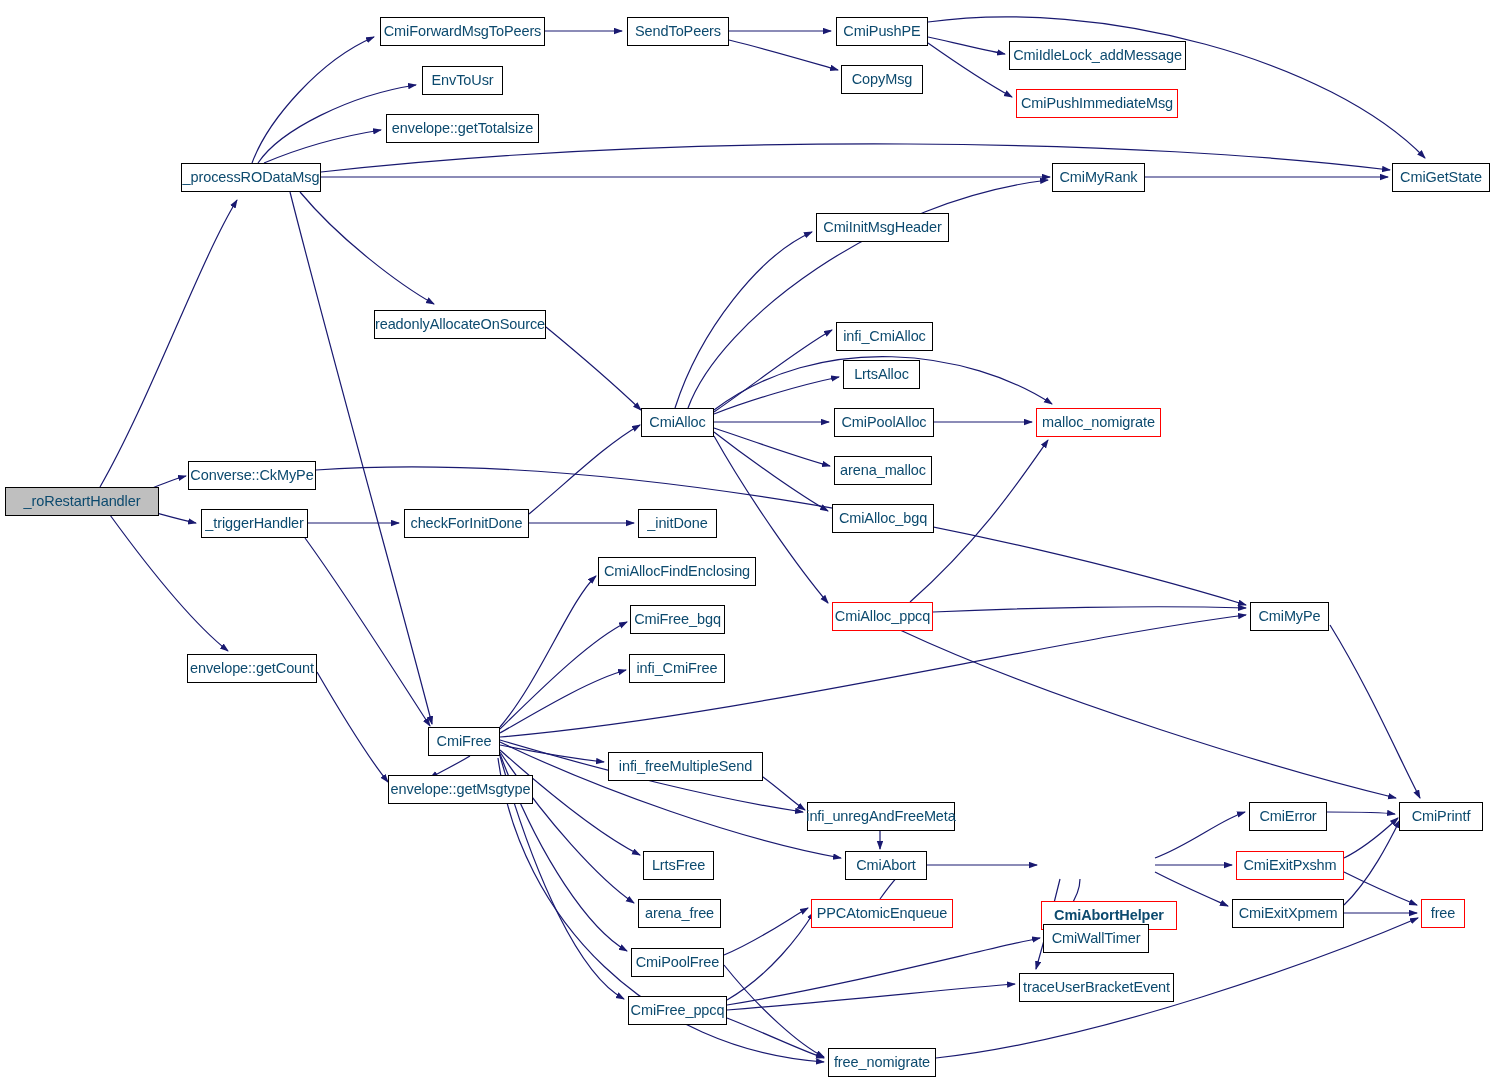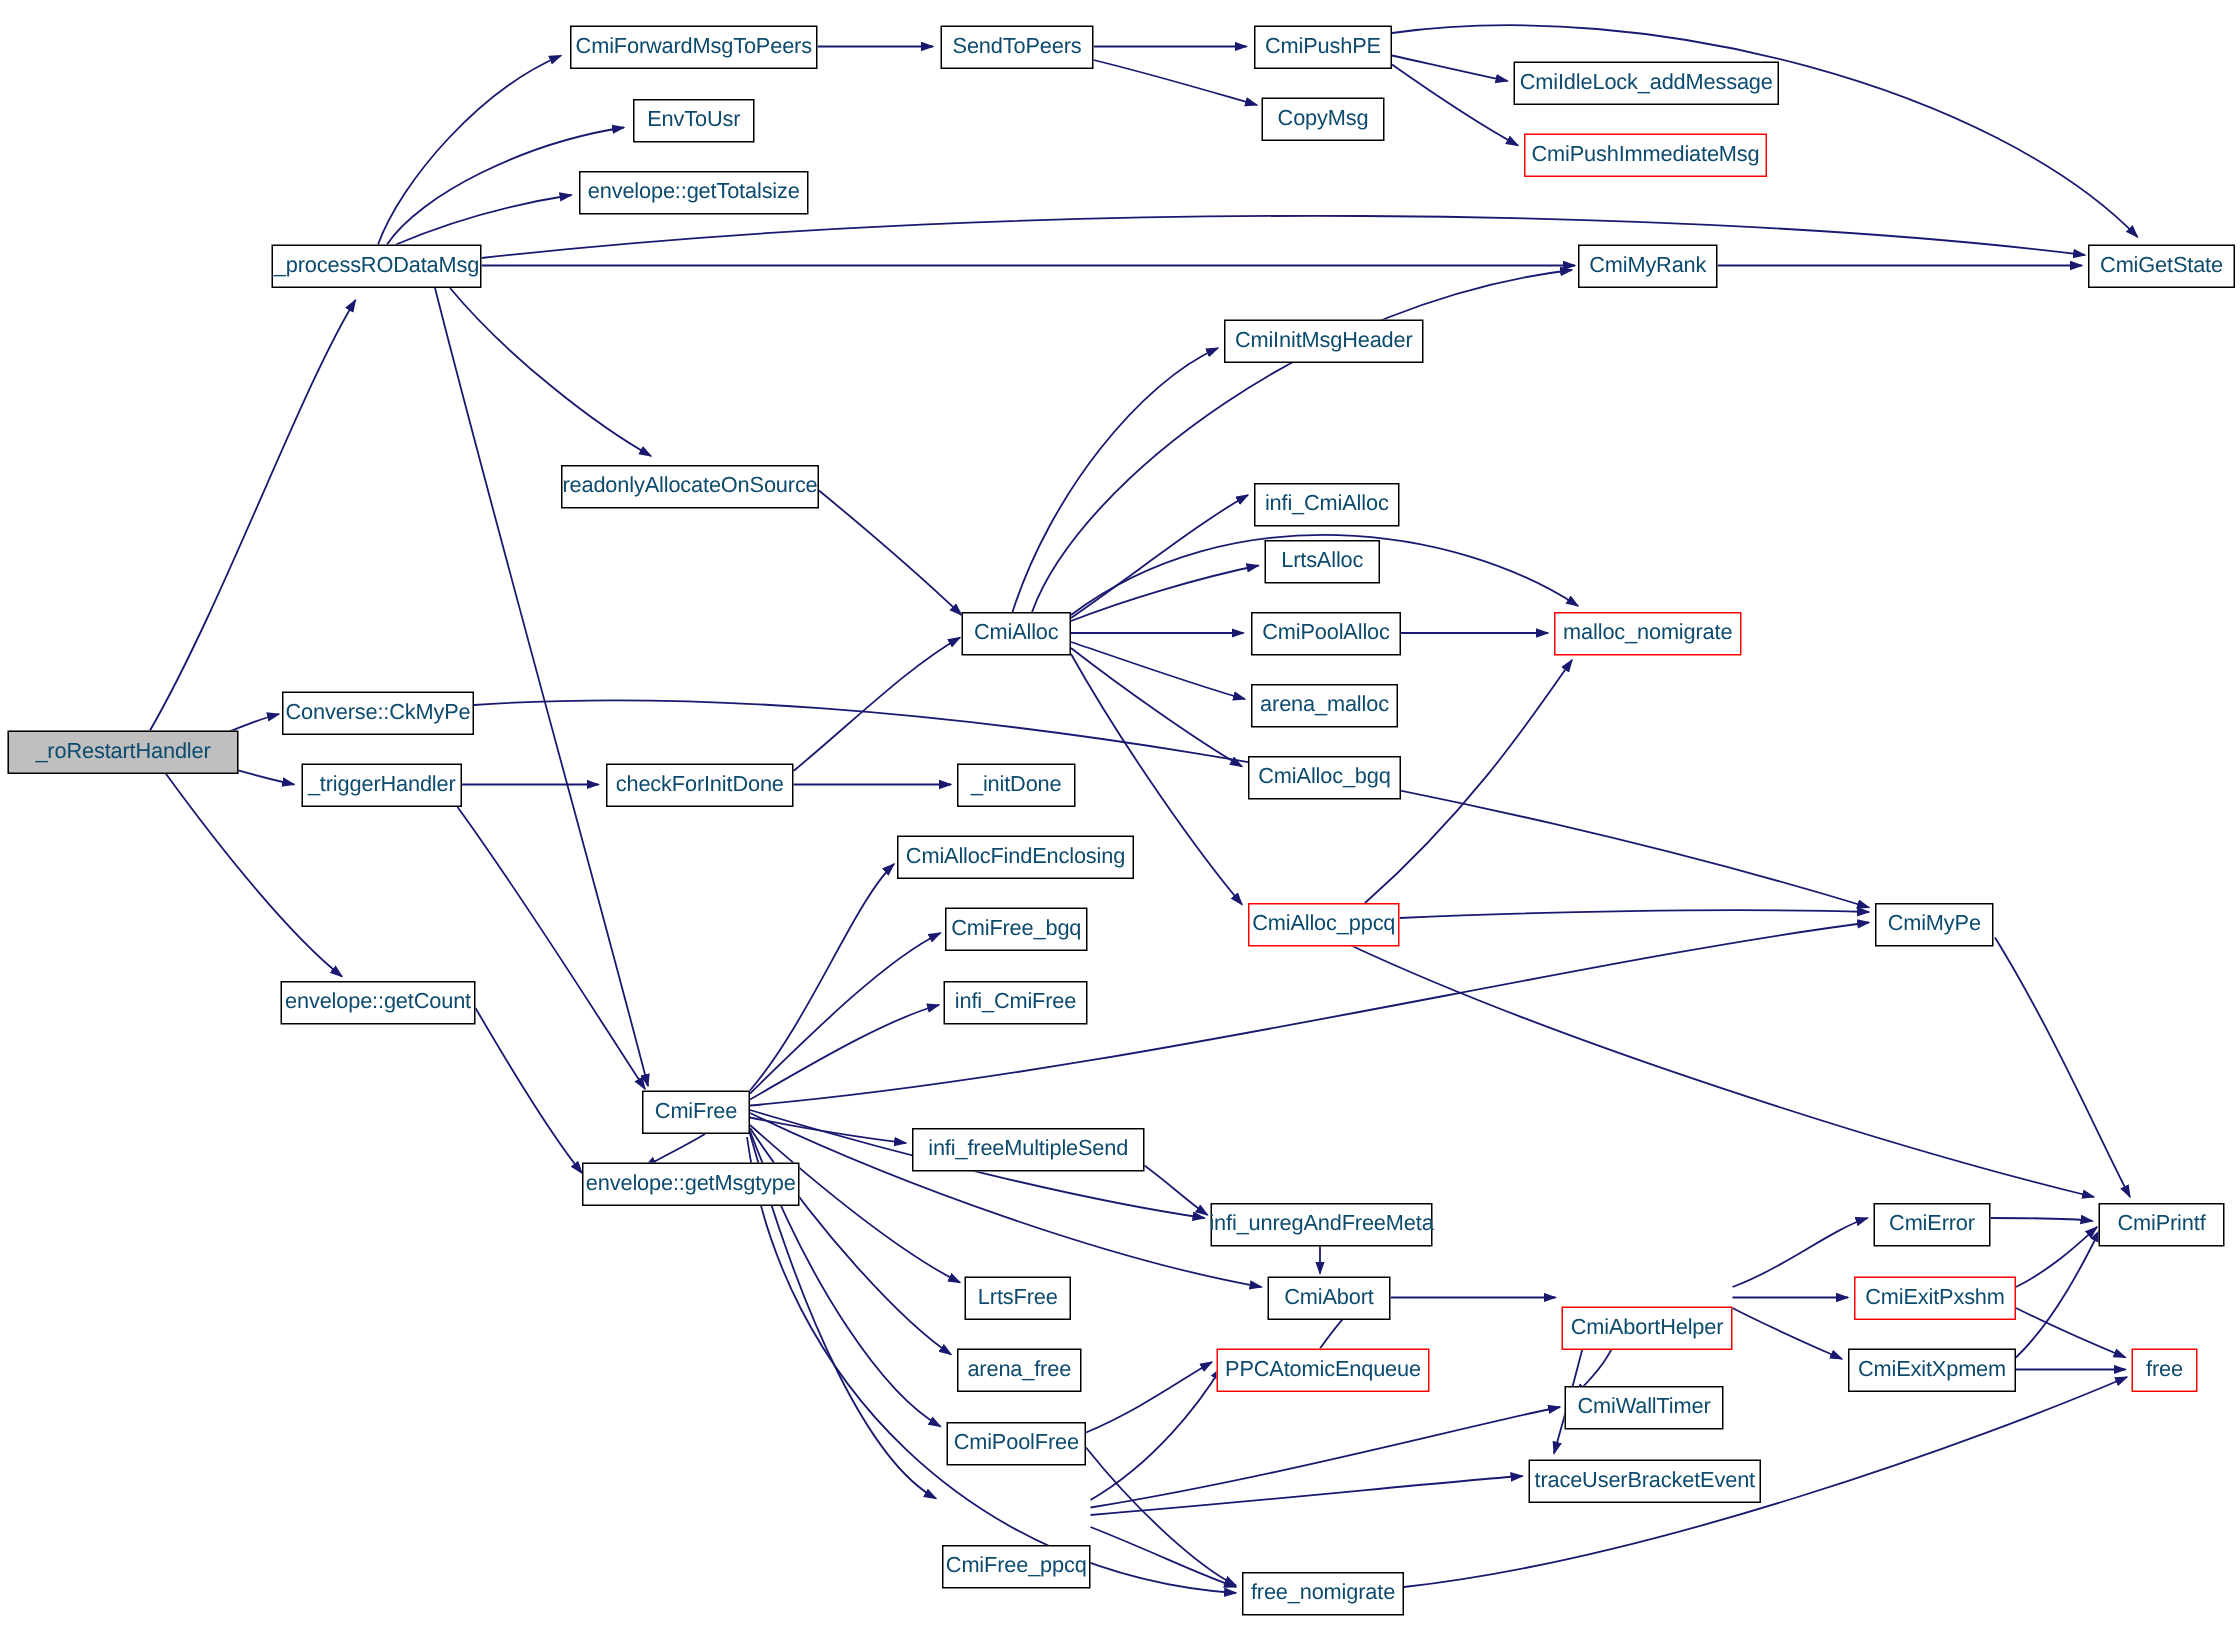--- a/index.html
+++ b/index.html
@@ -169,25 +169,25 @@
       <div class="node" style="left: 629px; top: 654px; width: 96px;">infi_CmiFree</div>
       <div class="node" style="left: 187px; top: 654px; width: 130px;">envelope::getCount</div>
       <div class="node" style="left: 428px; top: 727px; width: 72px;">CmiFree</div>
       <div class="node" style="left: 608px; top: 752px; width: 155px;">infi_freeMultipleSend</div>
       <div class="node" style="left: 388px; top: 775px; width: 145px;">envelope::getMsgtype</div>
       <div class="node" style="left: 807px; top: 802px; width: 148px;">infi_unregAndFreeMeta</div>
       <div class="node" style="left: 1249px; top: 802px; width: 78px;">CmiError</div>
       <div class="node" style="left: 1399px; top: 802px; width: 84px;">CmiPrintf</div>
       <div class="node" style="left: 643px; top: 851px; width: 71px;">LrtsFree</div>
       <div class="node" style="left: 845px; top: 851px; width: 82px;">CmiAbort</div>
-      <div class="node red" style="left: 1041px; top: 871px; width: 114px;">CmiAbortHelper</div>
+      <div class="node red" style="left: 1041px; top: 901px; width: 136px; font-weight: bold;">CmiAbortHelper</div>
       <div class="node red" style="left: 1236px; top: 851px; width: 108px;">CmiExitPxshm</div>
       <div class="node red" style="left: 811px; top: 899px; width: 142px;">PPCAtomicEnqueue</div>
       <div class="node" style="left: 638px; top: 899px; width: 83px;">arena_free</div>
       <div class="node" style="left: 1232px; top: 899px; width: 112px;">CmiExitXpmem</div>
       <div class="node red" style="left: 1421px; top: 899px; width: 44px;">free</div>
       <div class="node" style="left: 1043px; top: 924px; width: 106px;">CmiWallTimer</div>
       <div class="node" style="left: 631px; top: 948px; width: 93px;">CmiPoolFree</div>
       <div class="node" style="left: 1019px; top: 973px; width: 155px;">traceUserBracketEvent</div>
-      <div class="node" style="left: 628px; top: 996px; width: 99px; margin-top: 34px;">CmiFree_ppcq</div>
+      <div class="node" style="left: 628px; top: 996px; width: 99px;">CmiFree_ppcq</div>
       <div class="node" style="left: 828px; top: 1048px; width: 108px;">free_nomigrate</div>
     </div>
 </div>
 
 </body></html>

